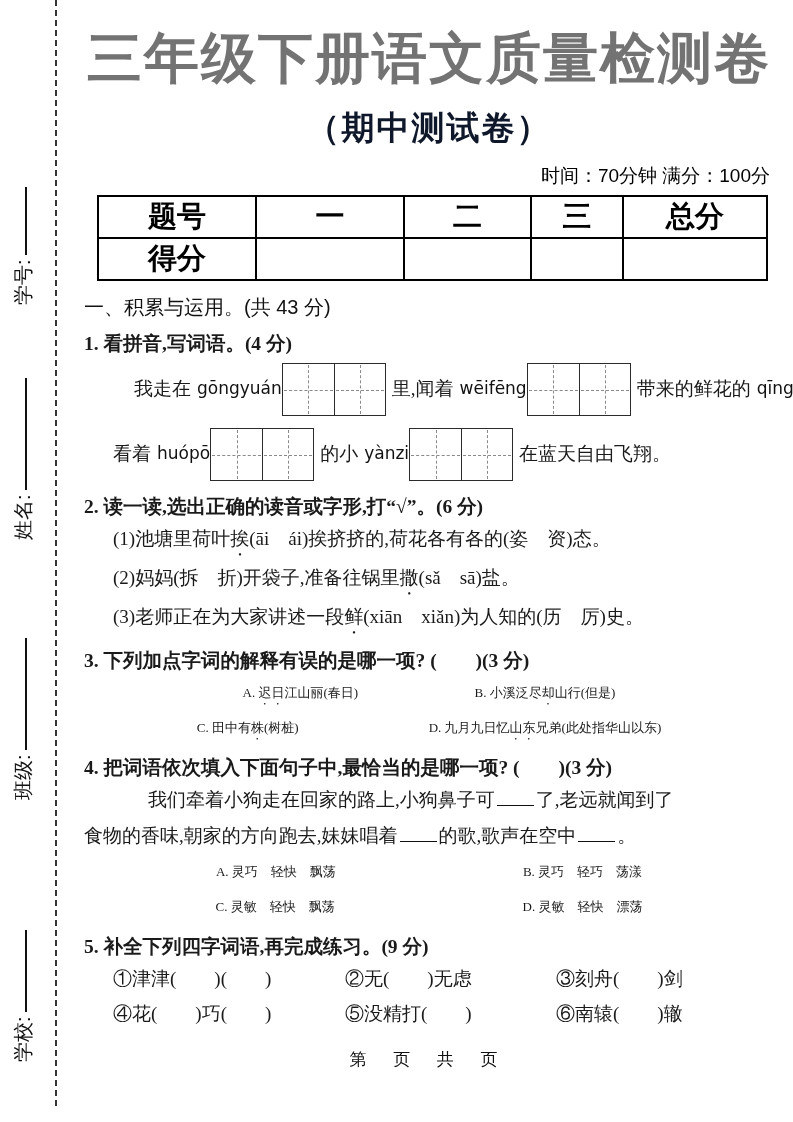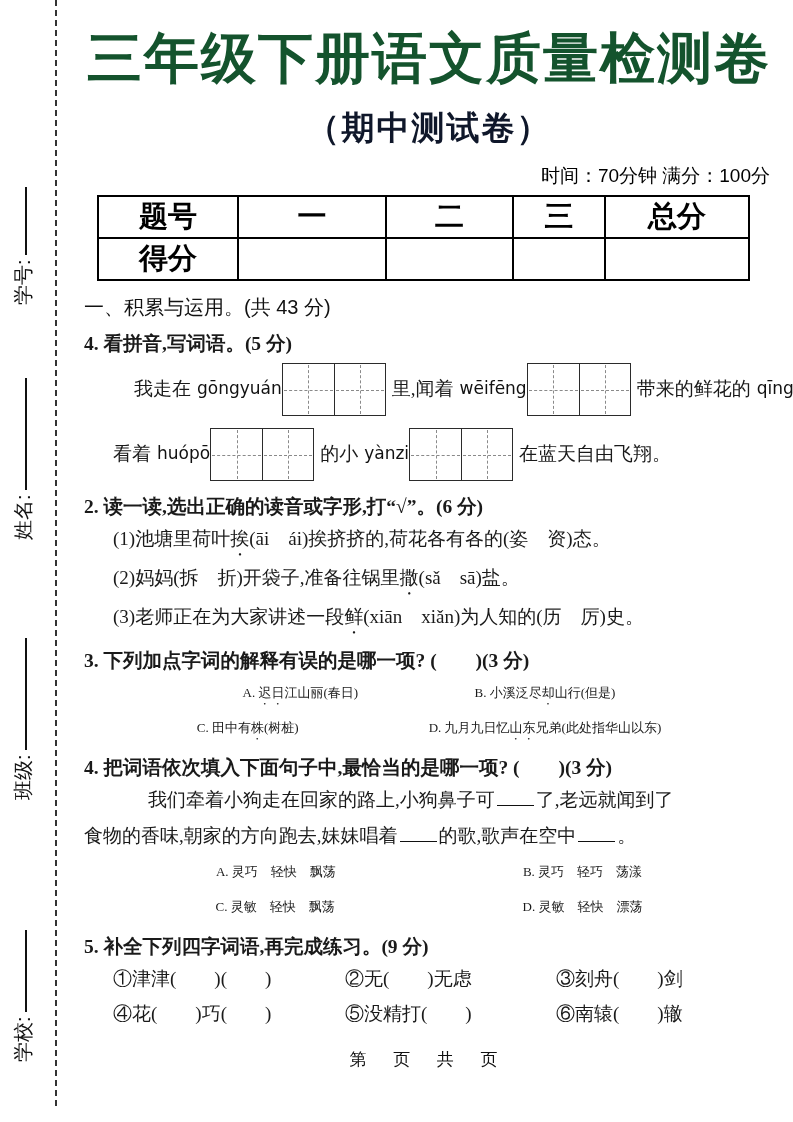--- a/index.html
+++ b/index.html
@@ -22,37 +22,37 @@
   .mf-line { display:inline-block; border-bottom:2px solid #111; height:4px; margin-left:4px; transform:translateY(-3px); }
   .mf-xuehao { top:305px; } .mf-xuehao .mf-line { width:68px; }
   .mf-xingming { top:540px; } .mf-xingming .mf-line { width:112px; }
   .mf-banji { top:800px; } .mf-banji .mf-line { width:112px; }
   .mf-xuexiao { top:1062px; } .mf-xuexiao .mf-line { width:82px; }
 
   
   .content { position:absolute; left:84px; top:0; width:690px; }
   .title {
     margin-top:22px; text-align:center; font-size:55px; font-weight:900;
-    font-family:"Liberation Sans", sans-serif; letter-spacing:2px; color:#14532d;
+    font-family:"Liberation Sans", sans-serif; letter-spacing:2px; color:#737373;
   }
   .subtitle {
     margin-top:10px; text-align:center; font-size:33px; font-weight:700;
     font-family:"Liberation Sans", sans-serif; letter-spacing:2px; color:#0f172a;
   }
   .meta {
     margin-top:12px; text-align:right; font-size:19px; padding-right:4px;
     font-family:"Liberation Sans", sans-serif; color:#000;
   }
   
   .score-table { border-collapse:collapse; margin:6px 0 0 13px; table-layout:fixed; }
   .score-table td {
     border:2.4px solid #000; height:42px; text-align:center; vertical-align:middle;
     font-size:29px; font-weight:700; font-family:"Liberation Serif", serif; color:#000;
   }
-  .ct0{width:140px;margin-top:29px;} .ct1{width:148px;} .ct2{width:127px;} .ct3{width:92px;} .ct4{width:144px;}
+  .ct0{width:158px;margin-top:29px;} .ct1{width:148px;} .ct2{width:127px;} .ct3{width:92px;} .ct4{width:144px;}
 
   .sec-heading {
     margin-top:13px; font-size:20px; font-weight:400;
     font-family:"Liberation Sans", sans-serif; color:#111;
   }
   .q-prompt { margin-top:9px; font-size:19.5px; font-weight:700; line-height:28px; }
   .sub-item { margin-left:29px; font-size:19px; line-height:35px; }
 
   
   .grid-row { display:flex; align-items:flex-end; margin-top:5px; }
@@ -128,21 +128,21 @@
         <td></td>
         <td></td>
         <td></td>
         <td></td>
       </tr>
     </tbody>
       </table>
 
     <div class="sec-heading">一、积累与运用。(共 43 分)</div>
 
-    <div class="q-prompt">4. 看拼音,写词语。(5 分)</div>
+    <div class="q-prompt">1. 看拼音,写词语。(4 分)</div>
 
     <div class="grid-row" style="margin-left:50px;">
       <span class="gr-text">我走在</span>
       <span class="grid-block">
         <span class="pinyin">
           <span>gōng</span>
           <span>yuán</span>
         </span>
         <span class="tzg">
             <span class="tcell"></span>

